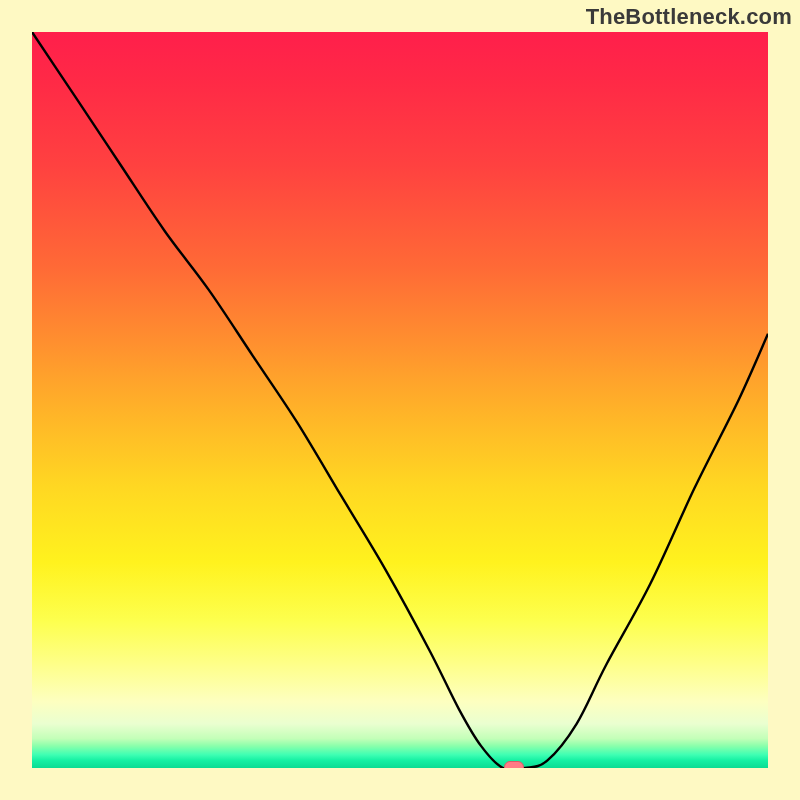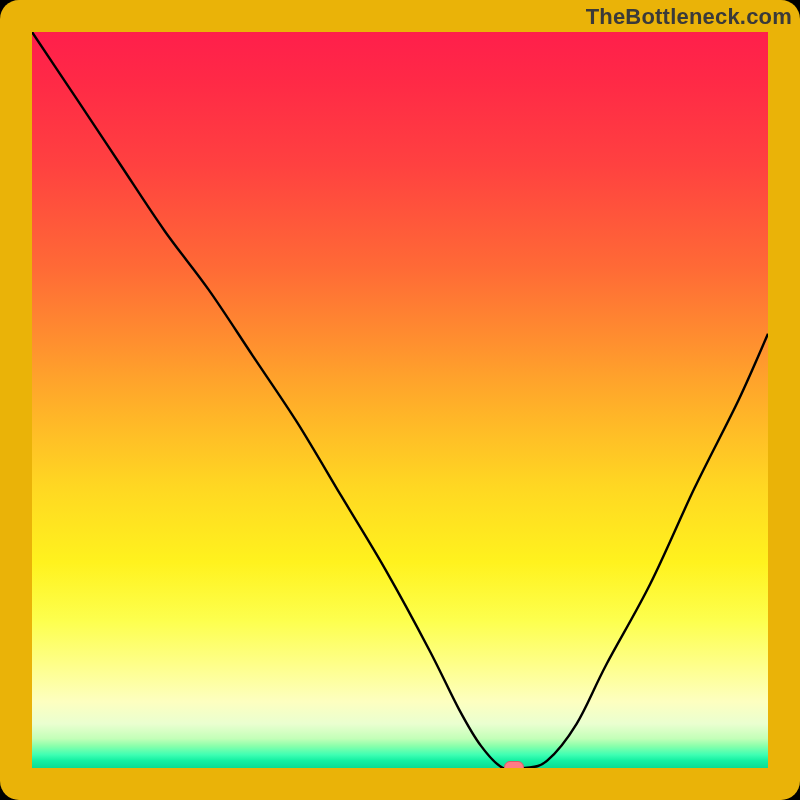--- a/index.html
+++ b/index.html
@@ -7,22 +7,21 @@
     padding: 0;
     width: 800px;
     height: 800px;
     background: #000;
     font-family: Arial, Helvetica, sans-serif;
   }
   .frame {
     position: relative;
     width: 800px;
     height: 800px;
-    background: #eab308;
-    border-radius: 19px;
+    background: #fef9c3;
   }
   .watermark {
     position: absolute;
     top: 4px;
     right: 8px;
     color: #3a3a3a;
     font-size: 22px;
     font-weight: bold;
     letter-spacing: 0.2px;
     z-index: 10;

